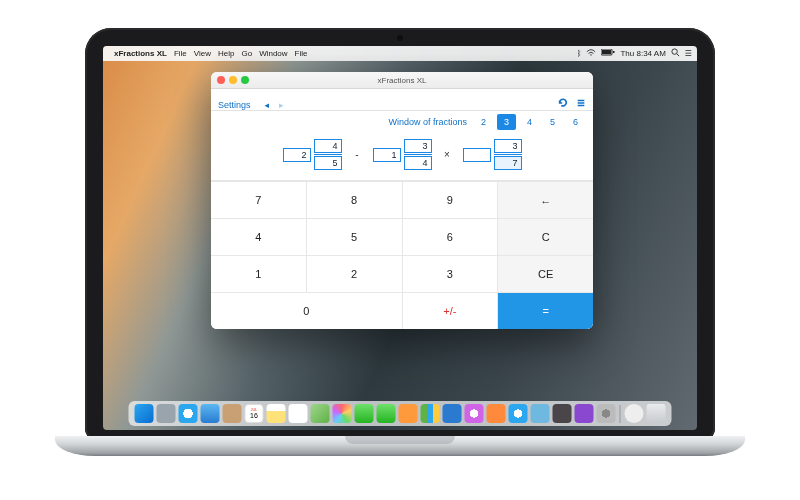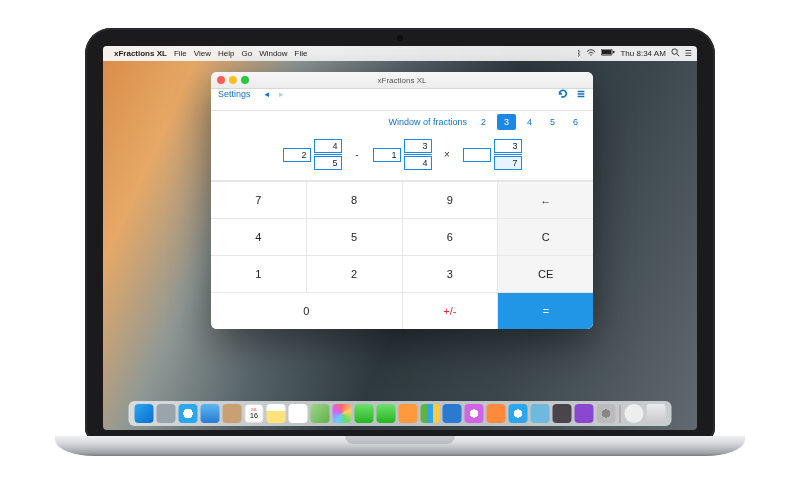--- a/index.html
+++ b/index.html
@@ -94,21 +94,21 @@
 }
 .traffic { display: flex; gap: 4px; margin-left: 6px; }
 .tl { width: 8px; height: 8px; border-radius: 50%; }
 .tl.r { background: #ff5f57; }
 .tl.y { background: #ffbd2e; }
 .tl.g { background: #28c940; }
 .titlebar .title { position: absolute; left: 0; right: 0; text-align: center; font-size: 8px; color: #555; }
 
 .toolbar {
   height: 22px;
-  display: flex; align-items: flex-start;
+  display: flex; align-items: flex-end;
   padding: 0 7px;
   border-bottom: 1px solid #e2e2e2;
   color: #1072c8;
   font-size: 9px;
 }
 .toolbar .settings { margin-right: 14px; }
 .toolbar .navbtns { display: flex; gap: 10px; }
 .toolbar .navbtns span { font-size: 9px; }
 .toolbar .spacer { flex: 1; }
 

